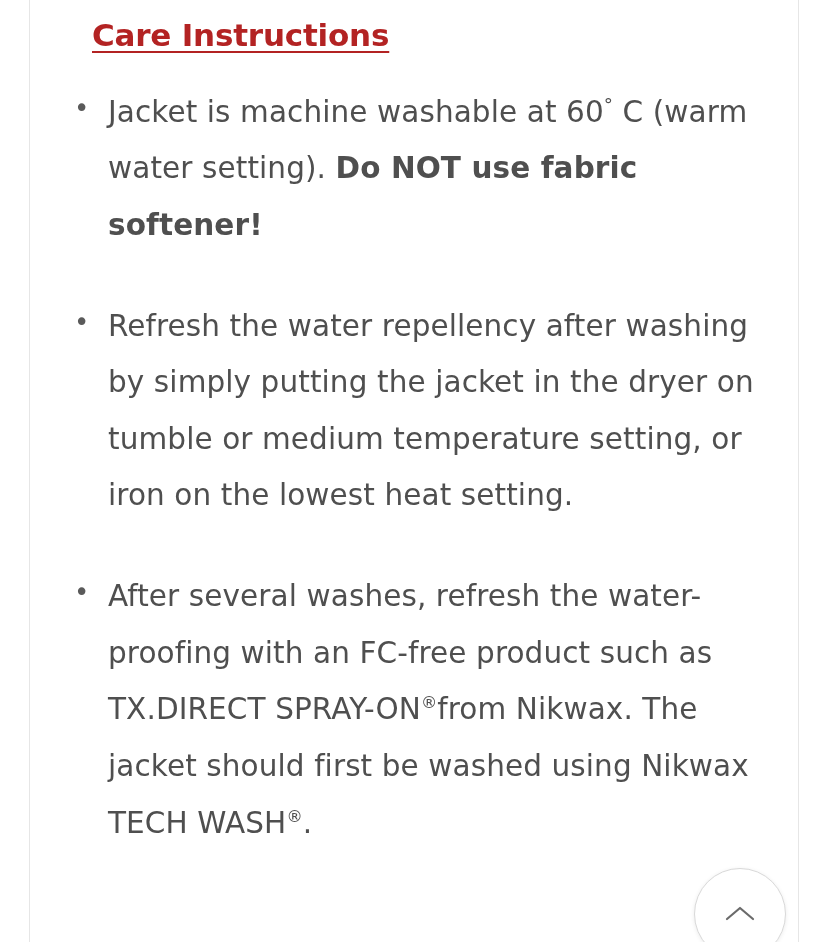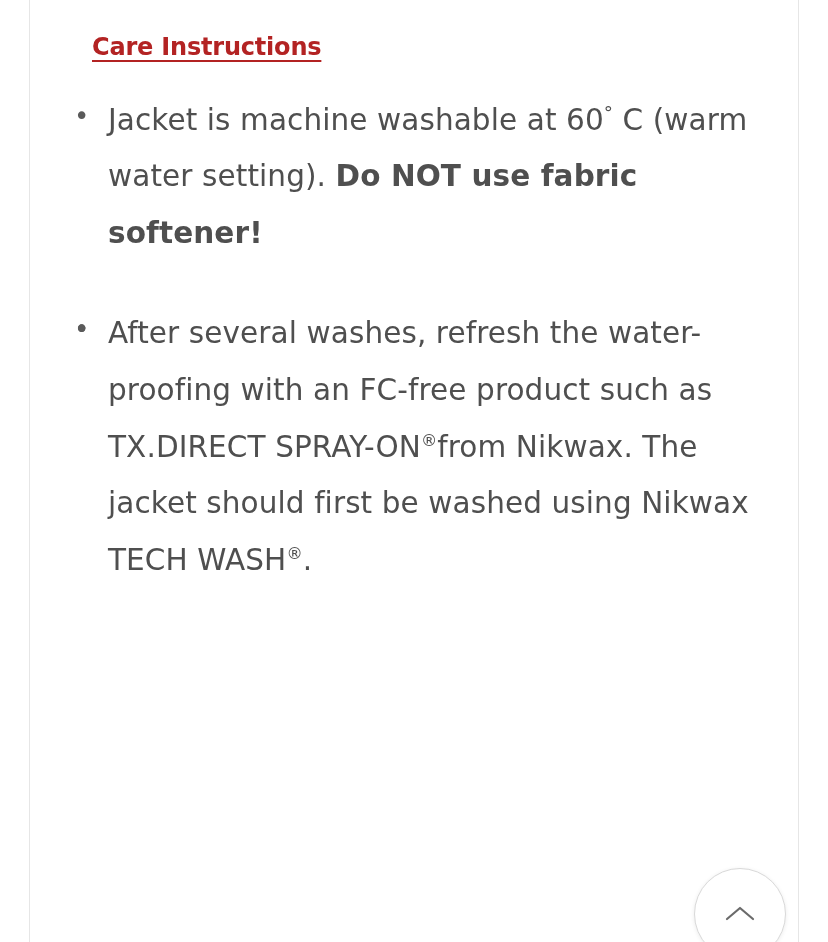--- a/index.html
+++ b/index.html
@@ -37,24 +37,24 @@
     left: 30px;
     right: 30px;
     top: 0;
     bottom: 0;
     padding: 0;
     box-sizing: border-box;
   }
 
   .section-title {
     margin: 0;
-    padding: 34px 0 0 62px;
+    padding: 18px 0 0 62px;
     font-family: "DejaVu Sans", sans-serif;
     font-weight: 700;
-    font-size: 24px;
+    font-size: 31px;
     line-height: 1.15;
     letter-spacing: -0.2px;
     color: #b32323;
     text-decoration: underline;
     text-underline-offset: 5px;
     text-decoration-thickness: 2px;
   }
 
   ul.care-list {
     list-style: none;
@@ -129,20 +129,21 @@
 
     <ul class="care-list">
 
       <li>
         <span class="bullet">•</span>
         <span>Jacket is machine washable at 60</span><sup class="deg">°</sup><span> C (warm water setting). </span><span class="strong">Do NOT use fabric softener!</span>
       </li>
 
       <li>
         <span class="bullet">•</span>
+        <span>Refresh the water repellency after washing by simply putting the jacket in the dryer on tumble or medium temperature setting, or iron on the lowest heat setting.</span>
       </li>
 
       <li>
         <span class="bullet">•</span>
         <span>After several washes, refresh the water-proofing with an FC-free product such as TX.DIRECT SPRAY-ON</span><sup class="reg">®</sup><span>from Nikwax. The jacket should first be washed using Nikwax TECH WASH</span><sup class="reg">®</sup><span>.</span>
       </li>
 
     </ul>
   </div>
 

